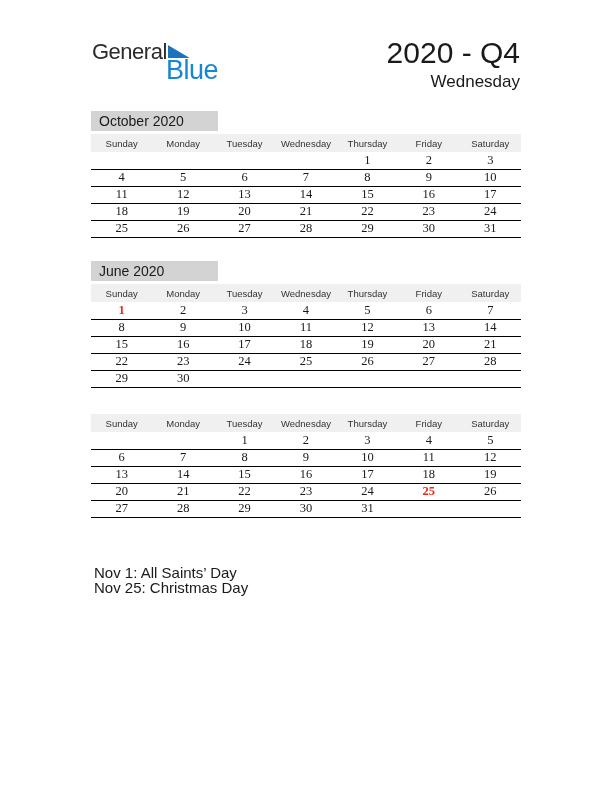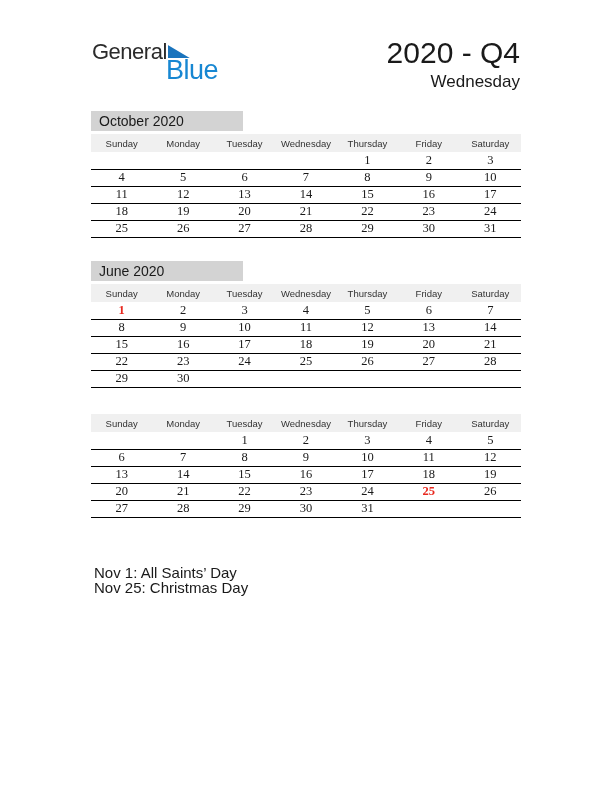--- a/index.html
+++ b/index.html
@@ -39,21 +39,21 @@
   }
   .title-block{position:absolute;right:92px;top:36px;text-align:right;}
   .page-title{font-size:30px;line-height:33px;font-weight:400;color:var(--text-black);}
   .page-subtitle{font-size:17px;line-height:19px;margin-top:3px;color:var(--text-black);}
   
   .month-section{position:absolute;left:91px;width:430px;}
   .month-section.m0{top:111px;}
   .month-section.m1{top:261px;}
   .month-section.m2{top:411px;}
   .month-title{
-    width:152px;height:20px;background:var(--month-bar-gray);
+    width:127px;height:20px;background:var(--month-bar-gray);
     font-size:14px;line-height:20px;padding-left:8px;
     color:var(--text-black);white-space:nowrap;
   }
   table.cal{
     width:430px;margin-top:3px;
     border-collapse:collapse;table-layout:fixed;
   }
   table.cal th{
     height:18px;background:var(--weekday-row-gray);
     font-size:9.5px;font-weight:400;color:#333333;

